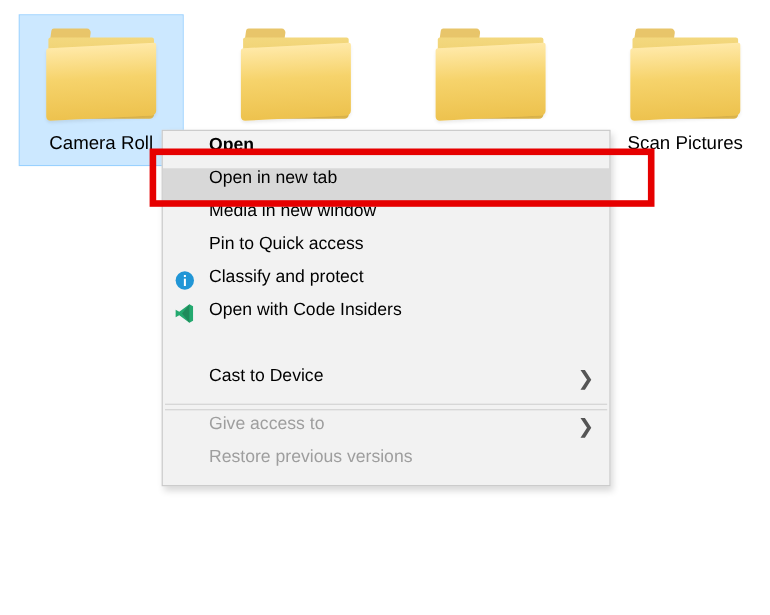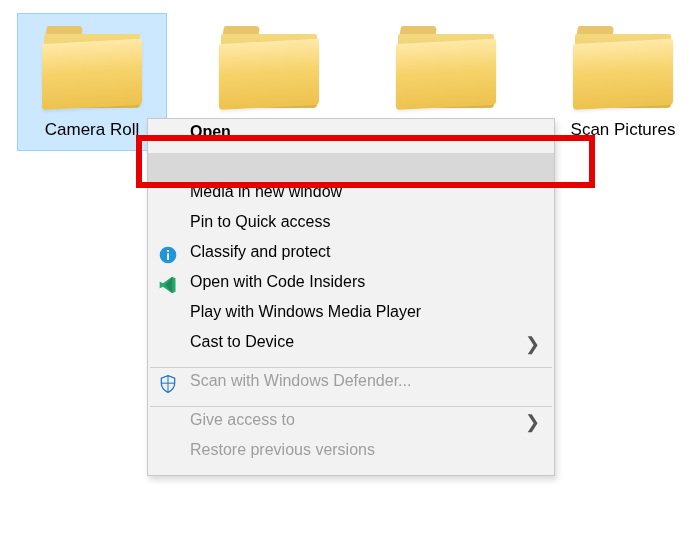--- a/index.html
+++ b/index.html
@@ -170,20 +170,21 @@
         </div>
       </div>
     </div>
   <div class="context-menu" id="ctx">
       <div class="menu-item bold">
         <span class="mi-icon"></span>
         <span class="mi-label">Open</span>
       </div>
       <div class="menu-item hovered">
         <span class="mi-icon"></span>
+        <span class="mi-label">Open in new tab</span>
       </div>
       <div class="menu-item">
         <span class="mi-icon"></span>
         <span class="mi-label">Media in new window</span>
       </div>
       <div class="menu-item">
         <span class="mi-icon"></span>
         <span class="mi-label">Pin to Quick access</span>
       </div>
       <div class="menu-item">
@@ -200,38 +201,27 @@
         <span class="mi-icon">
           <svg viewBox="0 0 24 24" width="20" height="20">
             <path d="M17 2 L21 4 L21 20 L17 22 L6 14 L2 16 L2 8 L6 10 Z" fill="#24a96f"></path>
             <path d="M17 2 L17 22 L9 12 Z" fill="#1f8a5a"></path>
           </svg>
         </span>
         <span class="mi-label">Open with Code Insiders</span>
       </div>
       <div class="menu-item">
         <span class="mi-icon"></span>
-        <span class="mi-label">Play with Windows Media Player</span>
       </div>
       <div class="menu-item">
         <span class="mi-icon"></span>
         <span class="mi-label">Cast to Device</span>
         <span class="mi-arrow">❯</span>
       </div>
       <div class="menu-sep"></div>
-      <div class="menu-item disabled">
-        <span class="mi-icon">
-          <svg viewBox="0 0 24 24" width="20" height="20">
-            <path d="M12 2 L20 5 V11 C20 16 16 20 12 22 C8 20 4 16 4 11 V5 Z" fill="none" stroke="#1a73c8" stroke-width="1.5"></path>
-            <line x1="12" y1="2" x2="12" y2="22" stroke="#1a73c8" stroke-width="1.2"></line>
-            <line x1="4" y1="11" x2="20" y2="11" stroke="#1a73c8" stroke-width="1.2"></line>
-          </svg>
-        </span>
-        <span class="mi-label">Scan with Windows Defender...</span>
-      </div>
       <div class="menu-sep"></div>
       <div class="menu-item disabled">
         <span class="mi-icon"></span>
         <span class="mi-label">Give access to</span>
         <span class="mi-arrow">❯</span>
       </div>
       <div class="menu-item disabled">
         <span class="mi-icon"></span>
         <span class="mi-label">Restore previous versions</span>
       </div>

